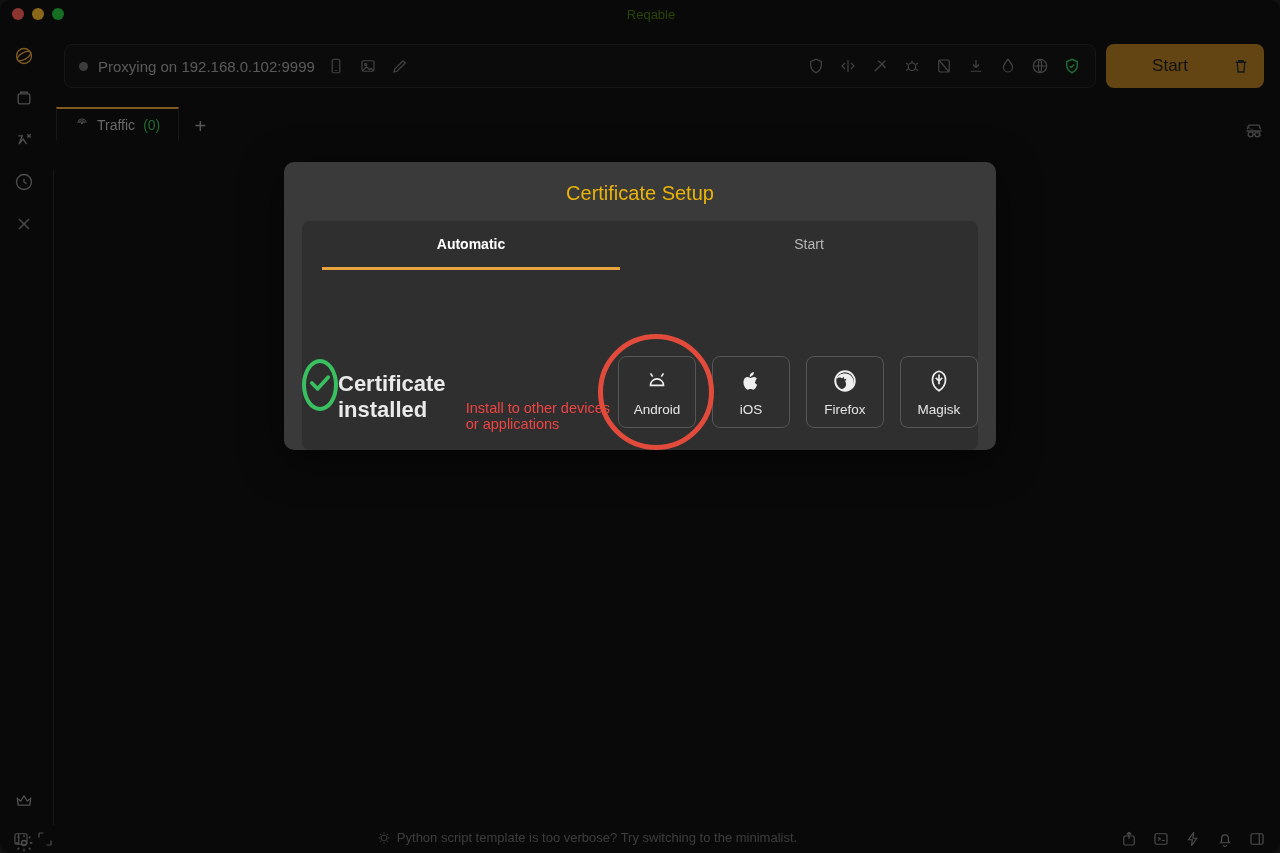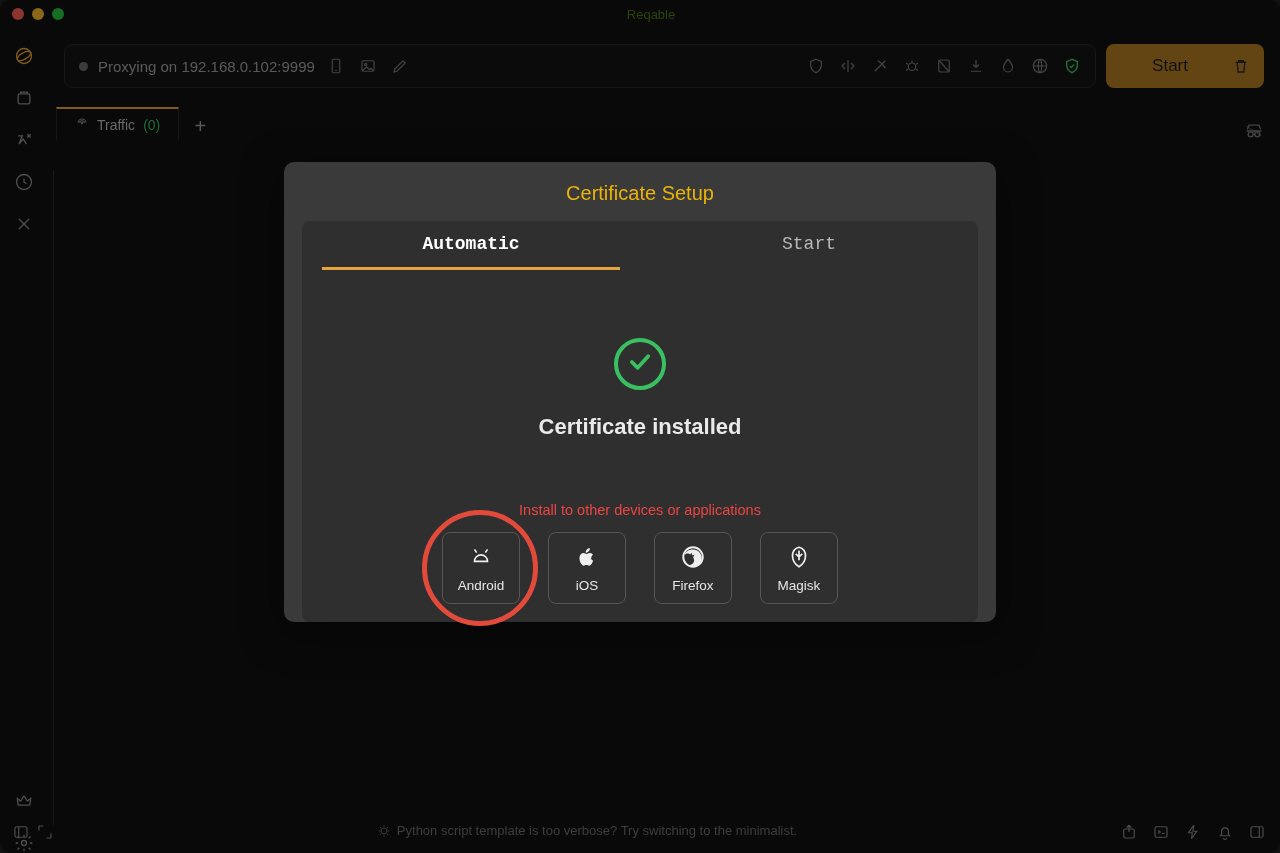--- a/index.html
+++ b/index.html
@@ -58,43 +58,43 @@
   .tab.active{border-top:2px solid var(--accent);border-left:1px solid #2a2a2a;border-right:1px solid #2a2a2a;}
   .tab .signal{color:#888;}
   .tab .count{color:#39c061;}
   .tab-add{width:30px;height:30px;display:flex;align-items:center;justify-content:center;color:#9e9e9e;font-size:20px;margin-left:6px;}
   .tab-corner{margin-left:auto;margin-right:16px;display:flex;align-items:center;}
   .corner-icon{width:20px;height:20px;color:#7a7a7a;}
 
   .content{position:absolute;left:0;right:0;top:142px;bottom:0;border-left:1px solid #2a2a2a;margin-left:5px;}
 
   
-  .bottombar{position:absolute;left:0;right:0;bottom:7px;height:28px;display:flex;align-items:center;}
+  .bottombar{position:absolute;left:0;right:0;bottom:0;height:28px;display:flex;align-items:center;}
   .bottombar .left{display:flex;gap:6px;margin-left:12px;}
   .bottombar .footer-text{flex:1;text-align:center;font-size:13px;color:#6f6f6f;}
   .bottombar .right{display:flex;gap:14px;margin-right:14px;color:#8a8a8a;align-items:center;}
   .bb-icon{width:18px;height:18px;}
 
   
   .overlay{position:absolute;inset:0;background:rgba(0,0,0,0.45);display:flex;align-items:flex-start;justify-content:center;padding-top:162px;}
   .dialog{width:712px;background:var(--panel3);border-radius:10px;box-shadow:0 10px 40px rgba(0,0,0,.5);overflow:visible;}
   .dlg-title{text-align:center;font-size:20px;color:#eab308;padding:20px 0 16px;font-weight:500;}
   .dlg-inner{margin:0 18px 0;background:#2f2f2f;border-radius:8px;padding-bottom:18px;}
   .dlg-tabs{display:flex;height:46px;}
-  .dlg-tab{flex:1;display:flex;align-items:center;justify-content:center;font-size:18px;color:#b7b7b7;font-family:Liberation Mono, monospace;}
+  .dlg-tab{flex:1;display:flex;align-items:center;justify-content:center;font-size:14px;color:#b7b7b7;}
   .dlg-tab.active{color:#fff;font-weight:600;}
   .dlg-under-row{display:flex;}
   .dlg-under-row span{display:block;height:3px;}
 
-  .check-wrap{display:flex;flex-direction:column;align-items:center;margin-top:68px;}
+  .check-wrap{display:flex;flex-direction:row;align-items:center;margin-top:68px;}
   .check-circle{width:52px;height:52px;border:4px solid var(--green);border-radius:50%;display:flex;align-items:center;justify-content:center;}
   .check-mark svg{width:28px;height:28px;color:var(--green);}
   .installed{margin-top:24px;font-size:22px;font-weight:600;color:#eaeaea;}
   .other{margin-top:62px;font-size:14.5px;color:#ef4444;}
-  .devices{display:flex;gap:28px;margin-top:14px;}
+  .devices{display:flex;gap:16px;margin-top:14px;}
   .dev{width:78px;height:72px;border:1px solid #565656;border-radius:8px;display:flex;flex-direction:column;align-items:center;justify-content:center;gap:8px;}
   .dev svg{width:26px;height:26px;color:#eee;}
   .dev-label{font-size:13.5px;color:#e6e6e6;font-weight:500;}
 
   .ring{position:absolute;width:116px;height:116px;border:5px solid var(--red);border-radius:50%;pointer-events:none;}
 
   .dlg-footer{height:48px;display:flex;align-items:center;padding:0 18px;}
   .help{width:22px;height:22px;color:#9a9a9a;}
   .done{margin-left:auto;color:var(--accent);font-size:17px;font-weight:600;}
 

